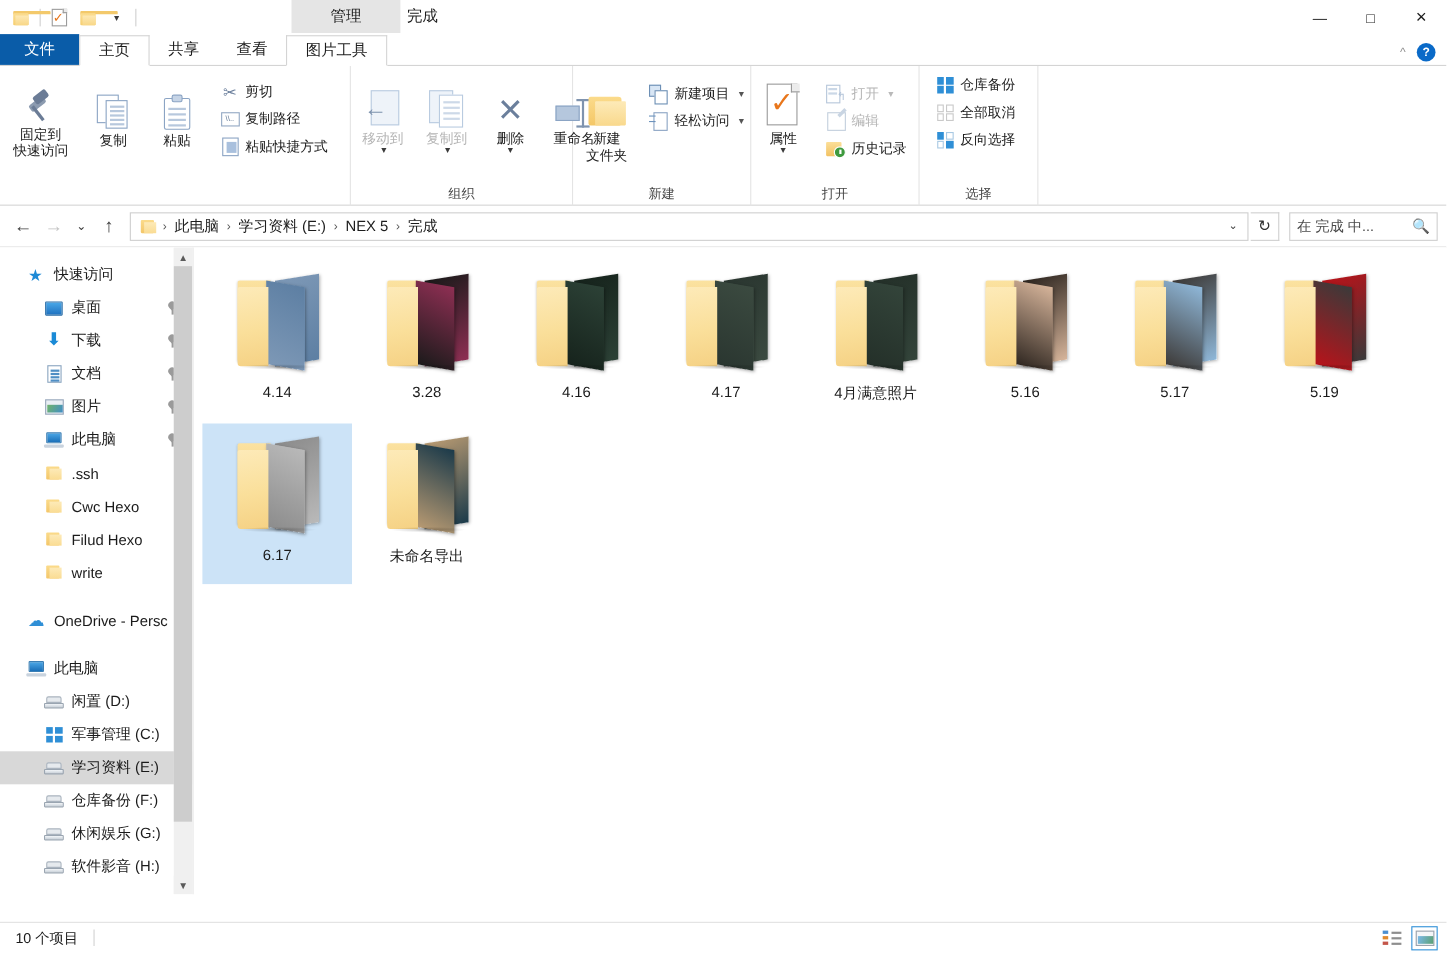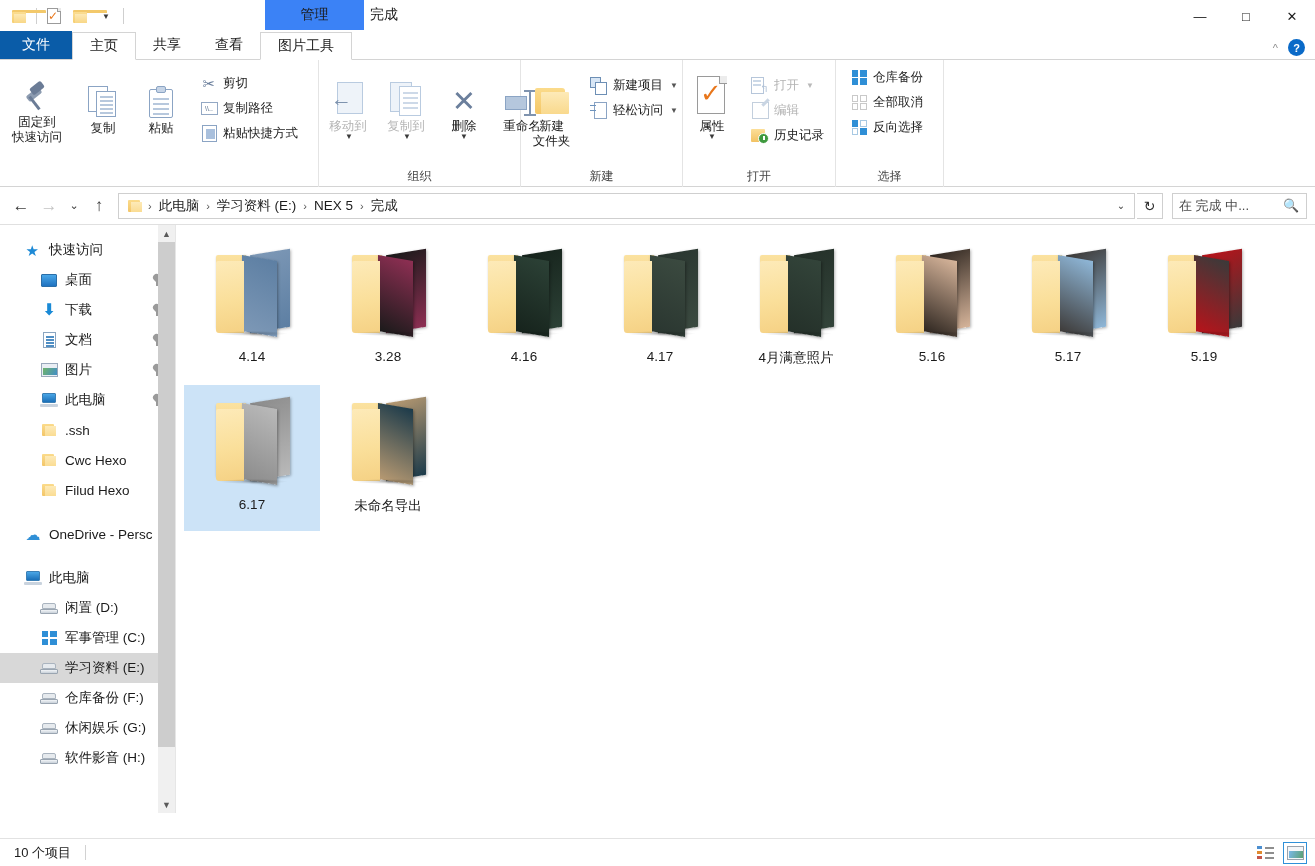--- a/index.html
+++ b/index.html
@@ -48,21 +48,21 @@
   .doc-check .corner{
     position:absolute;right:0;top:0;width:4px;height:4px;background:#e9e9e9;border-left:1px solid #9b9b9b;border-bottom:1px solid #9b9b9b;
   }
   .doc-check .chk{
     position:absolute;left:1px;top:2px;font-size:12px;color:#e8761b;line-height:12px;font-weight:bold;
   }
   .qcaret{ font-size:8px;color:#3b3b3b; }
 
   .ribbon-context{
     position:absolute;left:265px;top:0;height:30px;width:99px;
-    background:#3b82f6;display:flex;align-items:center;justify-content:center;
+    background:#e5e5e5;display:flex;align-items:center;justify-content:center;
     font-size:14px;color:#1c1c1c;text-align:center;
   }
   .win-title{
     position:absolute;left:370px;top:0;height:30px;display:flex;align-items:center;
     font-size:14px;color:#1c1c1c;
   }
   .wincontrols{ position:absolute;right:0;top:0;height:32px;display:flex;}
   .wincontrols div{
     width:46px;height:32px;display:flex;align-items:center;justify-content:center;
     font-size:13px;color:#1a1a1a;
@@ -758,20 +758,29 @@
         </div>
         <div class="navrow lvl1">
           <span class="navicon">
             <span class="ic-folder">
               <i class="bk"></i>
               <i class="fr"></i>
             </span>
           </span>
           <span>Filud Hexo</span>
         </div>
+        <div class="navrow lvl1">
+          <span class="navicon">
+            <span class="ic-folder">
+              <i class="bk"></i>
+              <i class="fr"></i>
+            </span>
+          </span>
+          <span>write</span>
+        </div>
         <div style="height: 14px;"></div>
         <div class="navrow lvl0">
           <span class="navicon">
             <span class="ic-cloud">☁</span>
           </span>
           <span>OneDrive - Persc</span>
         </div>
         <div style="height: 14px;"></div>
         <div class="navrow lvl0">
           <span class="navicon">

